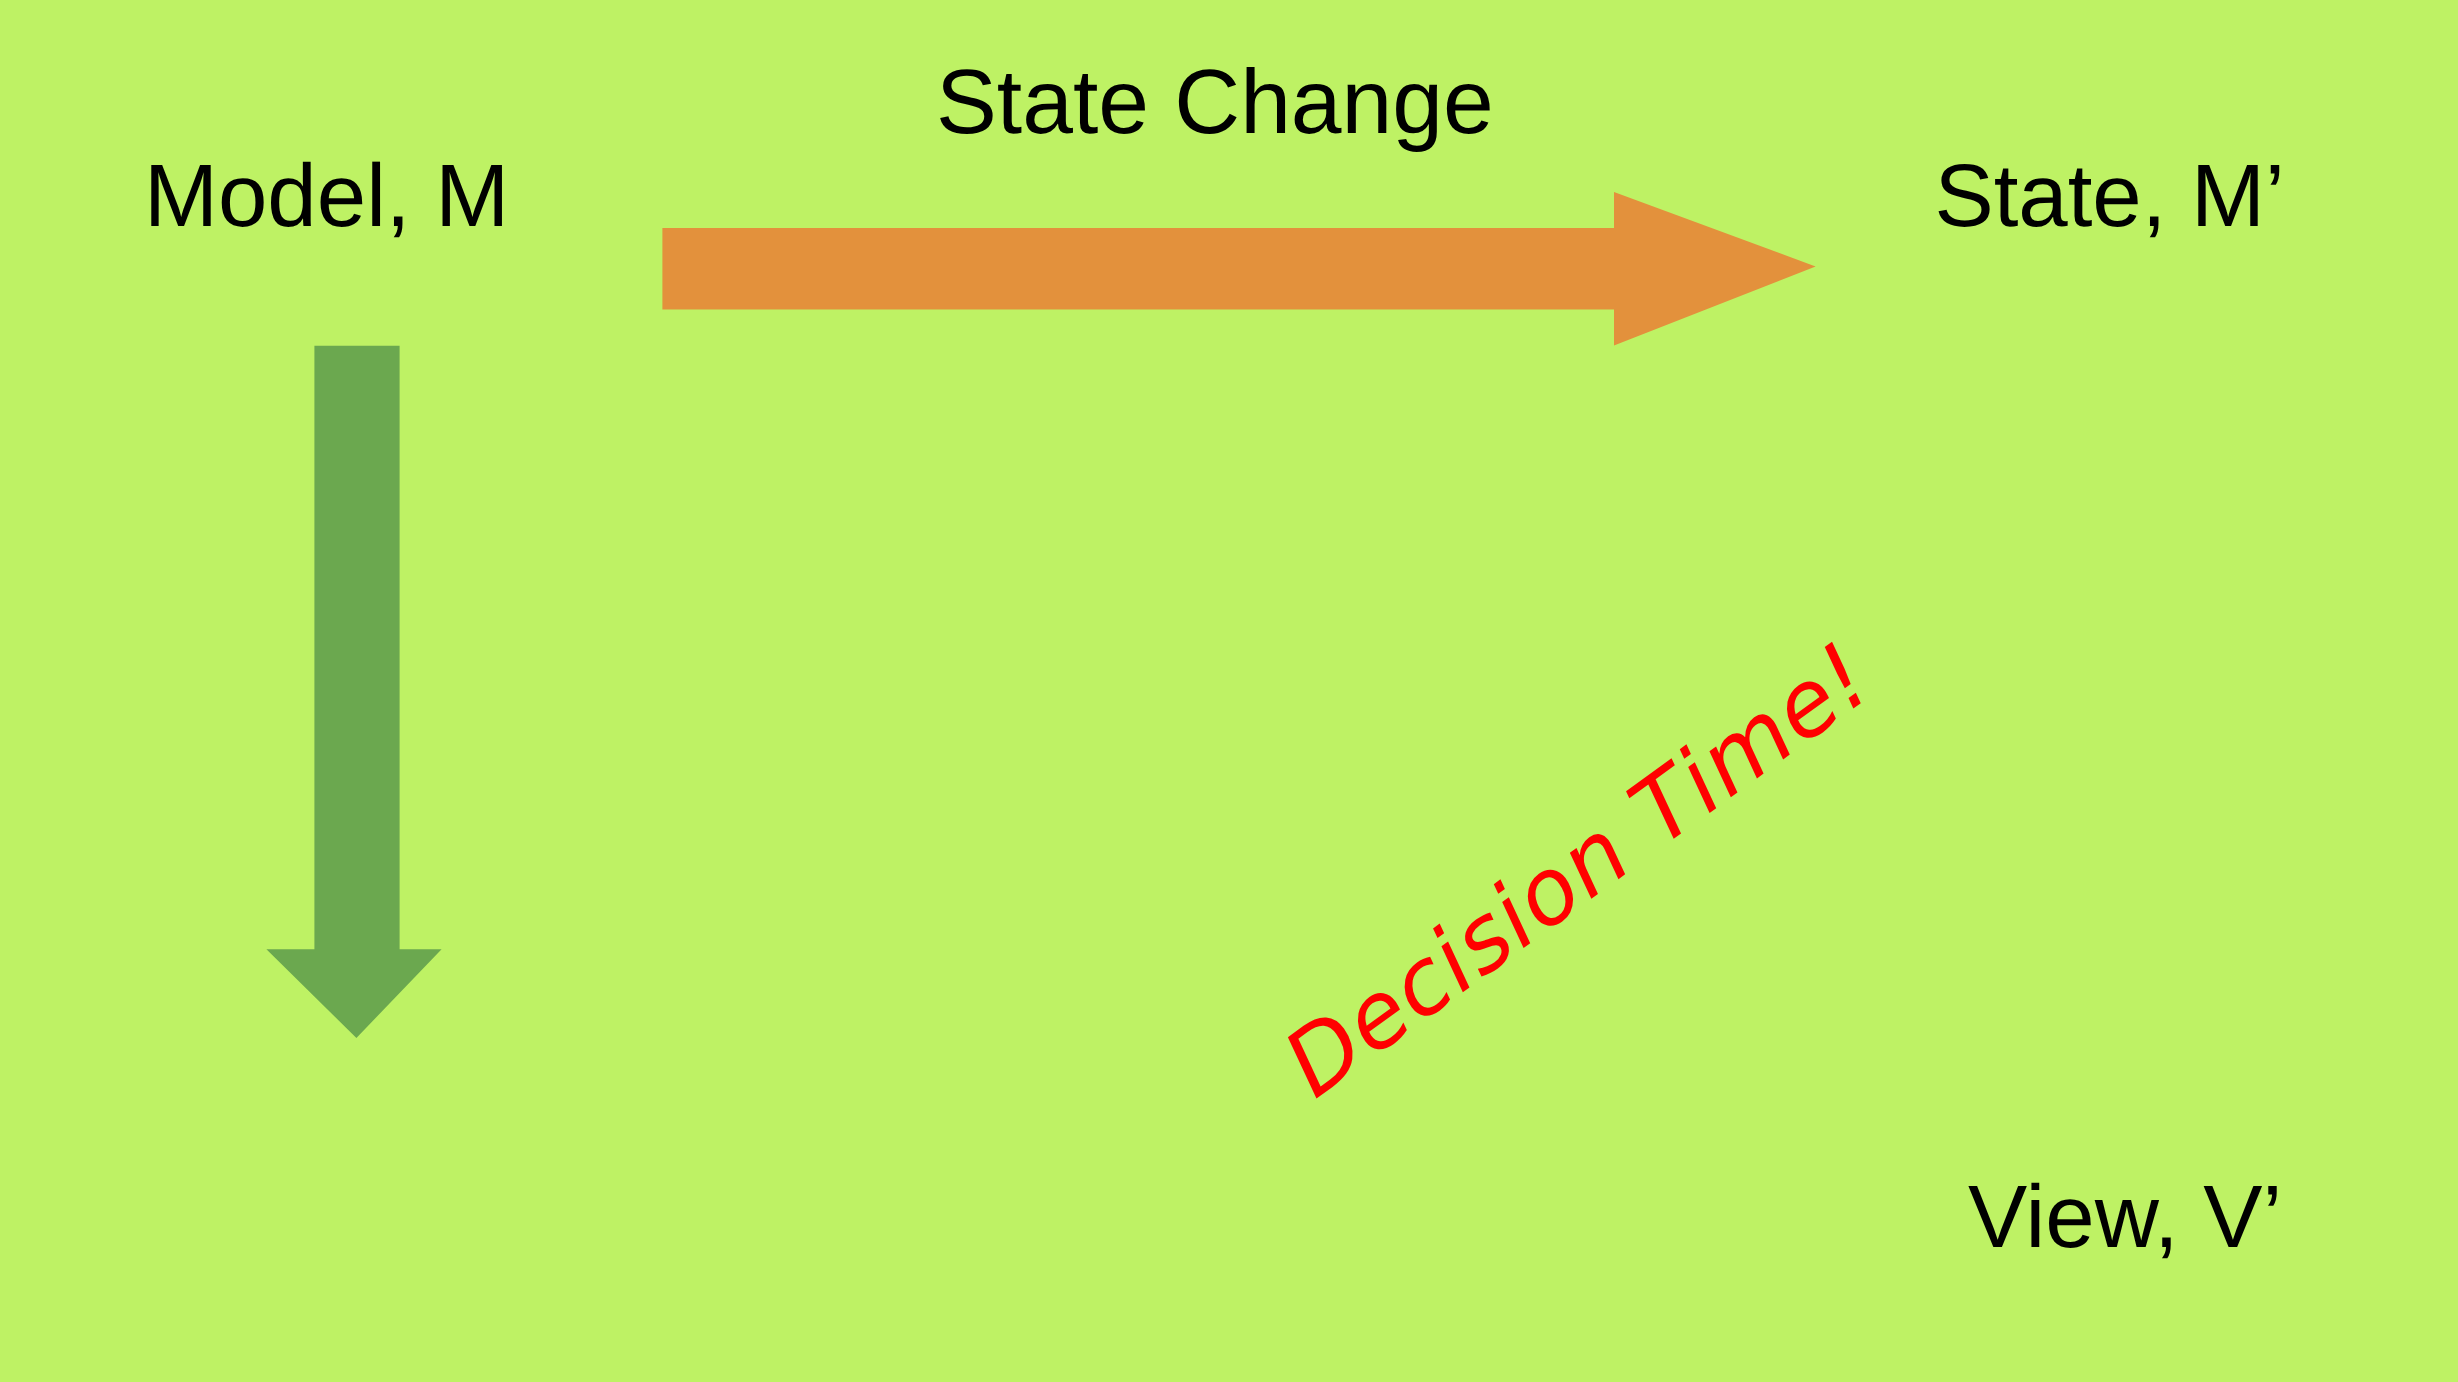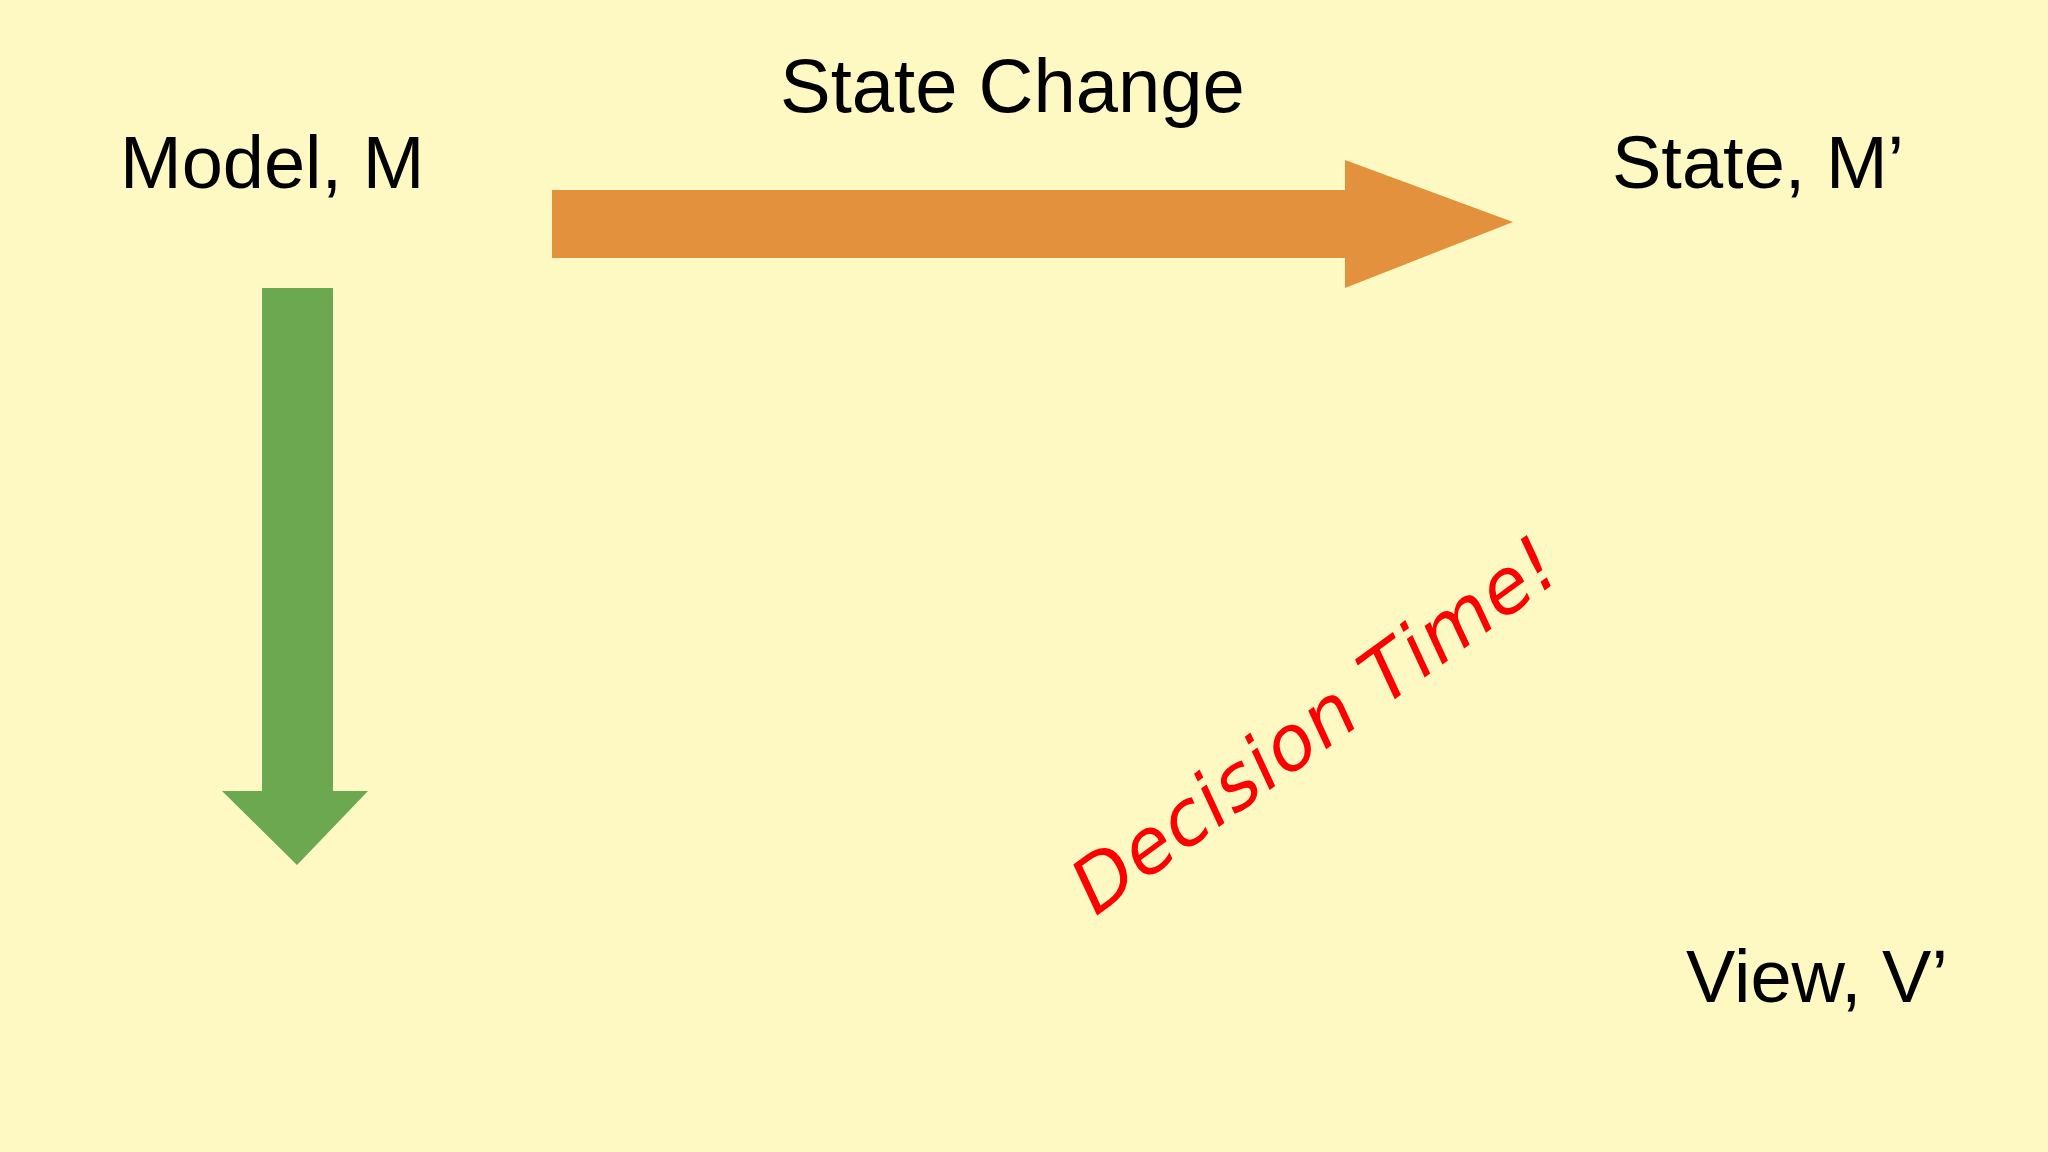--- a/index.html
+++ b/index.html
@@ -4,40 +4,40 @@
 <style>
   html, body {
     margin: 0;
     padding: 0;
     background: #ffffff;
   }
   #stage {
     position: relative;
     width: 2048px;
     height: 1152px;
-    background: #fef9c3;
+    background: #bef264;
     overflow: hidden;
     font-family: "Liberation Sans", sans-serif;
   }
 
   
   .node-label {
     position: absolute;
     color: #000000;
     font-family: "Liberation Sans", sans-serif;
     font-weight: 400;
     font-size: 74px;
     line-height: 1;
     white-space: nowrap;
     letter-spacing: 0px;
   }
   #label-model-m   { left: 120px;  top: 126px; }
   #label-model-mp  { left: 1612px; top: 126px; }
   #label-view-v    { left: 150px;  top: 940px; }
-  #label-view-vp   { left: 1640px; top: 940px; margin-left: 46px; }
+  #label-view-vp   { left: 1640px; top: 977px; }
 
   
   #label-state-change {
     position: absolute;
     left: 780px;
     top: 48px;
     color: #000000;
     font-family: "Liberation Sans", sans-serif;
     font-weight: 400;
     font-size: 76px;

